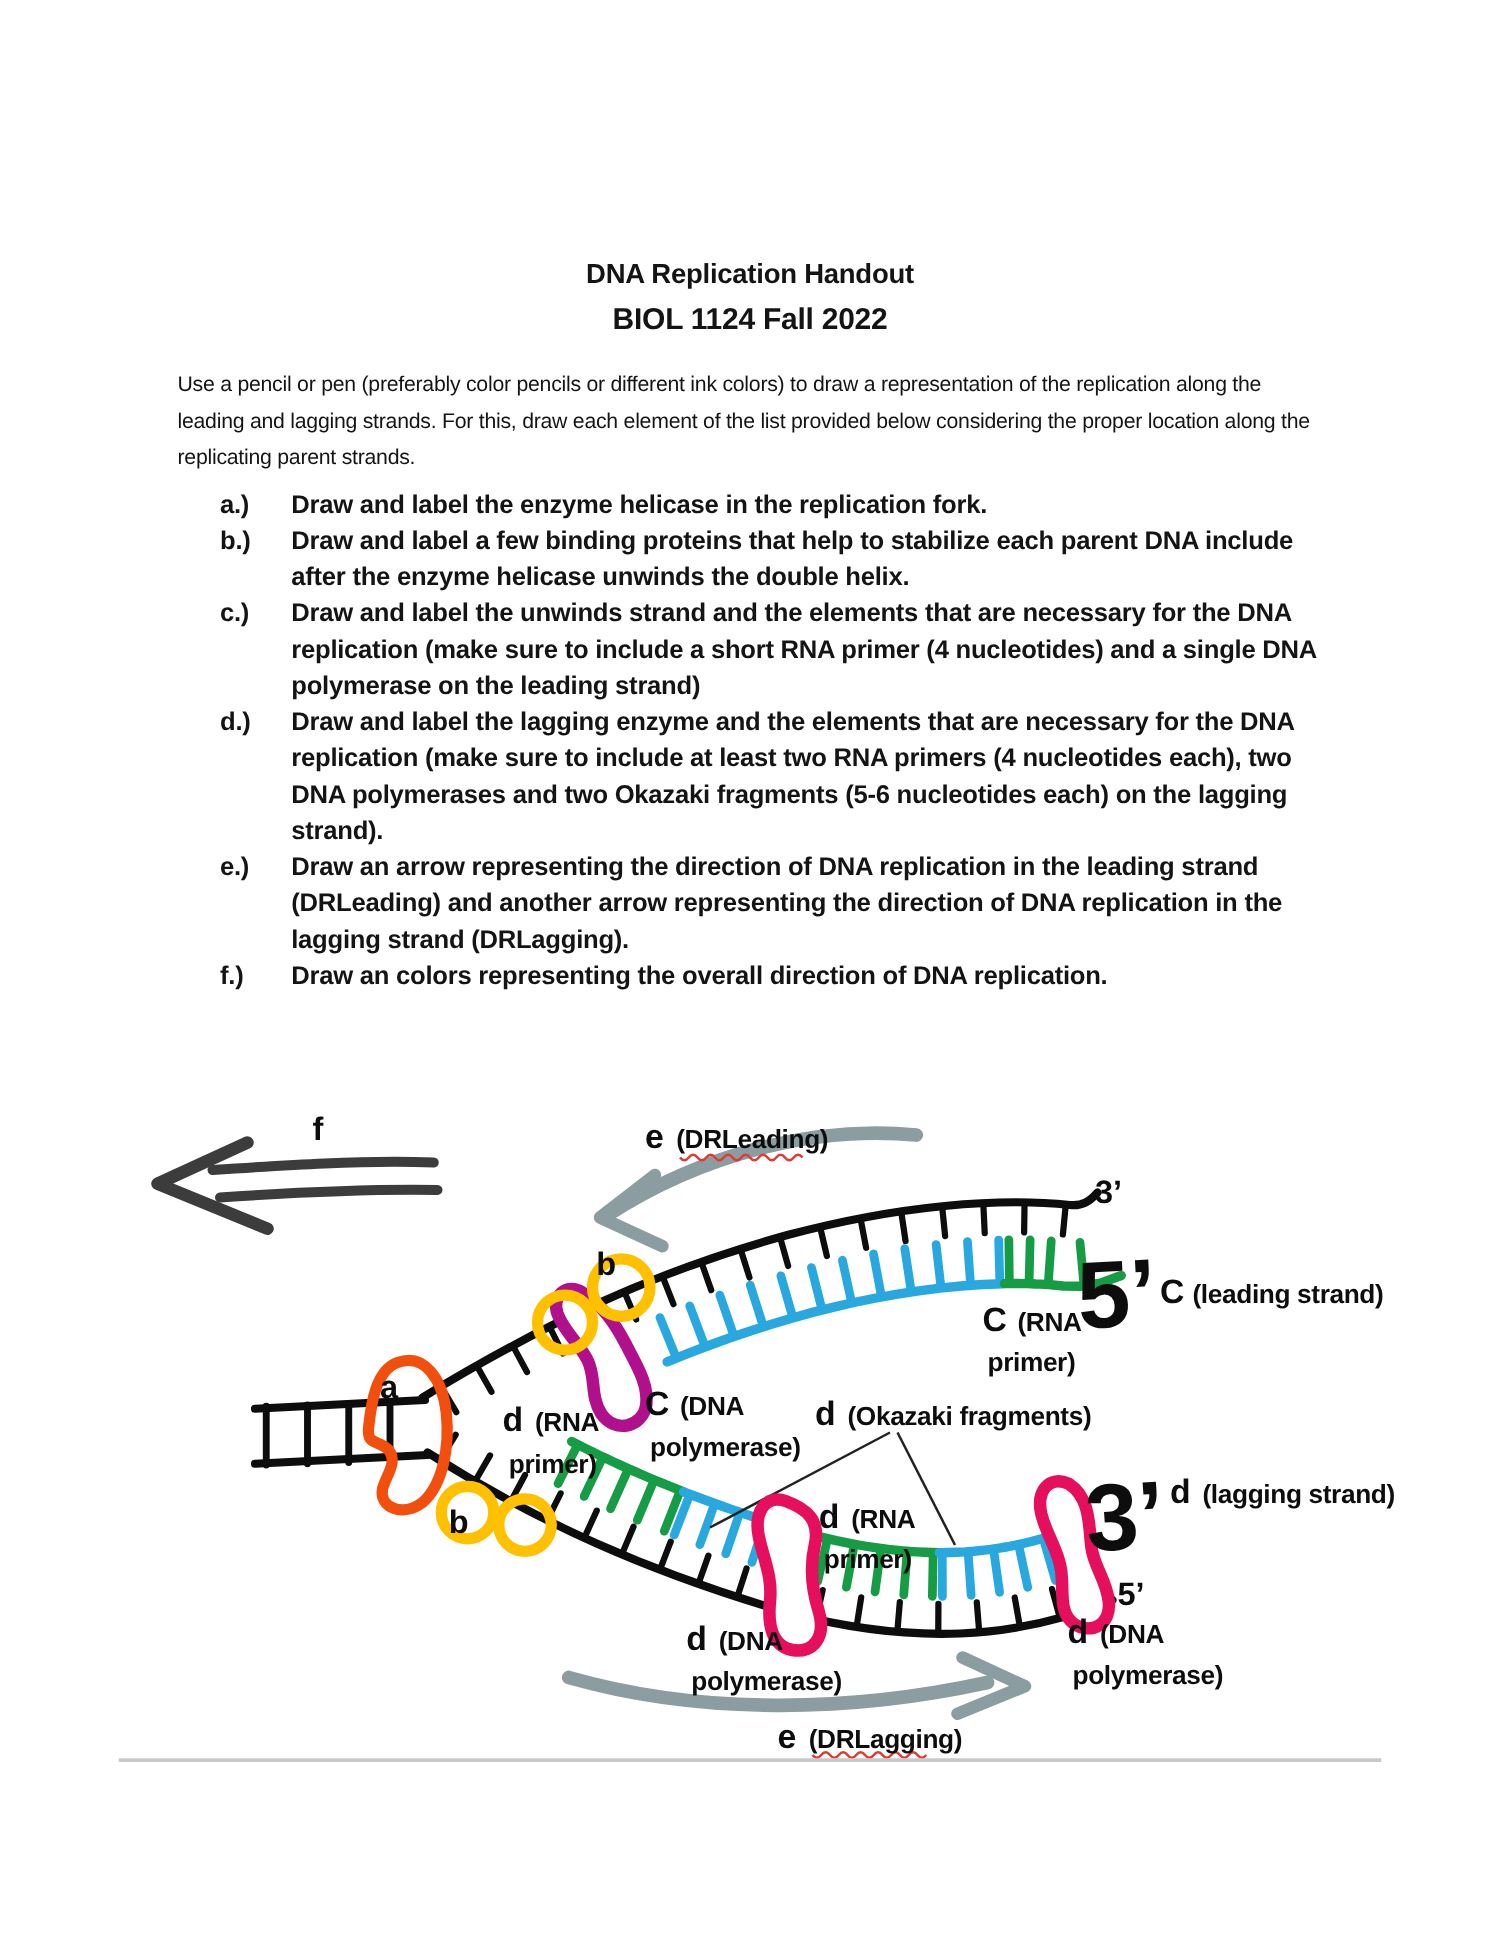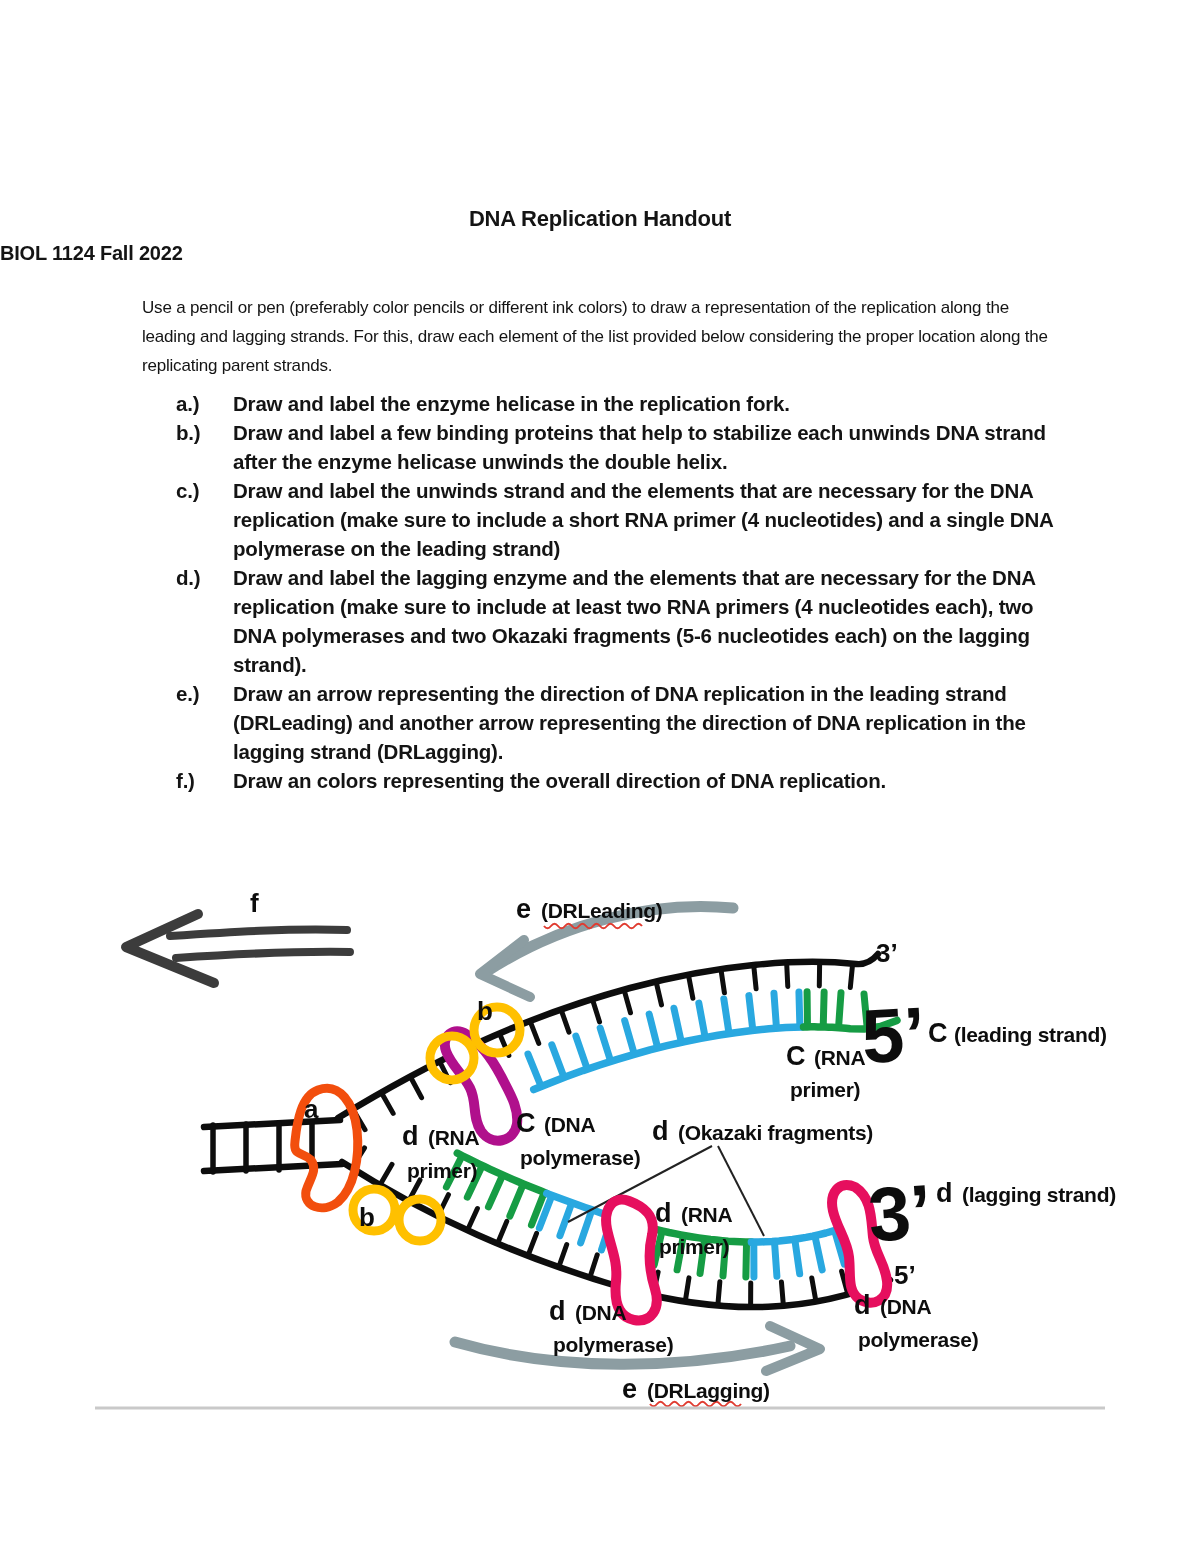--- a/index.html
+++ b/index.html
@@ -1,21 +1,21 @@
 <!DOCTYPE html>
 <html><head>
 <meta charset="utf-8">
 <style>
   html,body{margin:0;padding:0;background:#fff;}
   .page{position:relative;width:1200px;height:1553px;background:#ffffff;overflow:hidden;
         font-family:"Liberation Sans",sans-serif;color:#141414;}
   .title{position:absolute;top:206px;left:0;width:1200px;text-align:center;
          font-size:22px;font-weight:800;letter-spacing:-0.2px;}
-  .subtitle{position:absolute;top:242px;left:0;width:1200px;text-align:left;
-            font-size:20px;font-weight:600;letter-spacing:-0.2px;}
+  .subtitle{position:absolute;top:242px;left:0;width:1200px;text-align:center;
+            font-size:24px;font-weight:600;letter-spacing:-0.2px;}
   .intro{position:absolute;top:293px;left:142px;width:922px;
          font-size:17px;line-height:29px;font-weight:400;letter-spacing:-0.2px;}
   .ilist{position:absolute;top:389px;left:176px;width:888px;
          font-size:20.5px;line-height:29px;font-weight:600;letter-spacing:-0.2px;}
   .ilist .row{display:flex;align-items:flex-start;}
   .ilist .marker{flex:0 0 37px;}
   .ilist .itxt{flex:1 1 auto;margin-left:20px;}
   .b{font-weight:800;}
   .diagram{position:absolute;top:850px;left:0;width:1200px;height:570px;}
   svg text{font-family:"Liberation Sans",sans-serif;fill:#0d0d0d;}
@@ -32,21 +32,21 @@
   <div class="title">DNA Replication Handout</div>
   <div class="subtitle">BIOL 1124 Fall 2022</div>
   <div class="intro">Use a pencil or pen (preferably color pencils or different ink colors) to draw a representation of the replication along the leading and lagging strands. For this, draw each element of the list provided below considering the proper location along the replicating parent strands.</div>
   <div class="ilist" id="instruction-list">
       <div class="row">
         <span class="marker">a.)</span>
         <span class="itxt"><span>Draw and label the enzyme helicase in the replication fork.</span></span>
       </div>
       <div class="row">
         <span class="marker">b.)</span>
-        <span class="itxt"><span>Draw and label a few binding proteins that help to stabilize each </span><span class="b">unwinds DNA strand</span><span> after the enzyme helicase unwinds the double helix.</span></span>
+        <span class="itxt"><span>Draw and label a few binding proteins that help to stabilize each </span><span class="b">parent DNA include</span><span> after the enzyme helicase unwinds the double helix.</span></span>
       </div>
       <div class="row">
         <span class="marker">c.)</span>
         <span class="itxt"><span>Draw and label the </span><span class="b">unwinds strand</span><span> and the elements that are necessary for the DNA replication (make sure to include a short RNA primer (4 nucleotides) and a single DNA polymerase on the leading strand)</span></span>
       </div>
       <div class="row">
         <span class="marker">d.)</span>
         <span class="itxt"><span>Draw and label the </span><span class="b">lagging enzyme</span><span> and the elements that are necessary for the DNA replication (make sure to include at least two RNA primers (4 nucleotides each), two DNA polymerases and two Okazaki fragments (5-6 nucleotides each) on the lagging strand).</span></span>
       </div>
       <div class="row">

